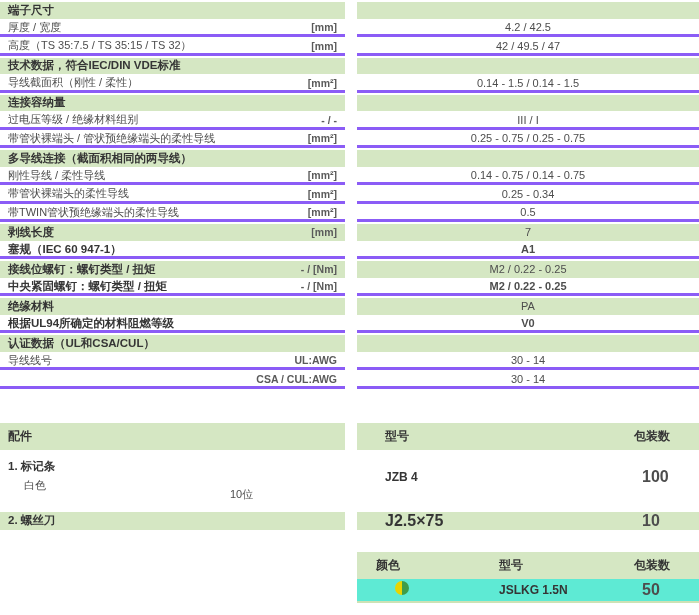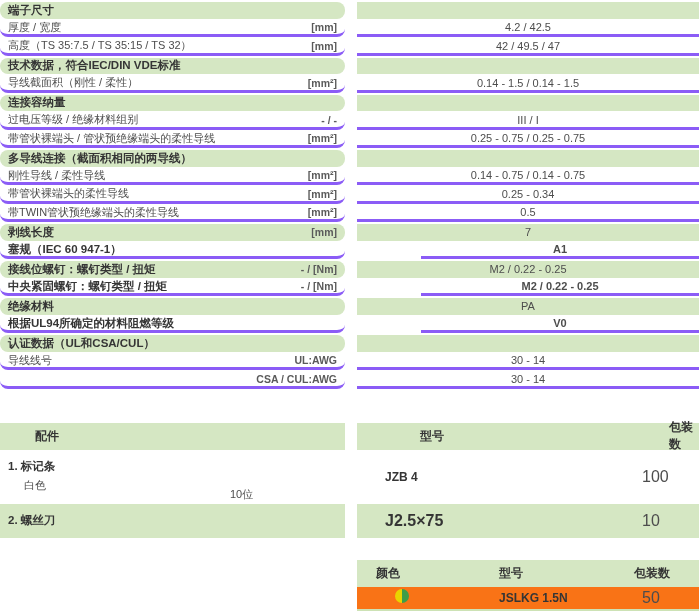--- a/index.html
+++ b/index.html
@@ -5,51 +5,51 @@
   html,body{margin:0;padding:0;}
   body{
     width:699px;height:615px;background:#ffffff;
     font-family:"Liberation Sans","DejaVu Sans",sans-serif;
     color:#4d4d4d;overflow:hidden;
   }
   
   .tbl{padding-top:2px;}
   .row{display:flex;height:18.5px;align-items:flex-start;}
   .cl{box-sizing:border-box;width:345px;height:16.5px;display:flex;
-      justify-content:space-between;align-items:center;padding:0 8px;border-radius:8px;}
+      justify-content:space-between;align-items:center;padding:0 8px;}
   .gut{width:12px;height:16.5px;background:#fff;}
   .cr{box-sizing:border-box;flex:1;height:16.5px;display:flex;
       justify-content:center;align-items:center;}
   .row.h .cl,.row.h .cr{background:#d5e7c3;}
   .row.d .cl,.row.d .cr,.row.b .cl,.row.b .cr{border-bottom:3px solid #8b5cf6;}
   .lbl{font-size:11px;white-space:nowrap;}
   .row.h .lbl,.row.b .lbl{font-weight:bold;color:#353535;font-size:11.5px;}
   .unit{font-size:10.5px;color:#5a5a5a;white-space:nowrap;font-weight:bold;}
   .val{font-size:11px;color:#4d4d4d;white-space:nowrap;}
   
   .acc{margin-top:32px;}
   .arow{display:flex;}
   .acl{box-sizing:border-box;width:345px;display:flex;align-items:center;padding-left:8px;}
   .acr{flex:1;display:flex;align-items:center;}
-  .ah{height:27px;}  .ah .acl,.ah .acr{background:#d5e7c3;padding-left:35px;}
+  .ah{height:27px;}  .ah .acl,.ah .acr{background:#d5e7c3;}
   .aw{height:54px;}
-  .ag{height:34px;}  .ag .acl,.ag .acr{background:#d5e7c3;}
-  .b{font-weight:bold;color:#353535;gap:32px;}
+  .ag{height:18px;margin-top:8px;}  .ag .acl,.ag .acr{background:#d5e7c3;}
+  .b{font-weight:bold;color:#353535;}
   .fs12{font-size:12px;}
   .c1{box-sizing:border-box;width:277px;padding-left:28px;}
   .c2{flex:1;}
-  .q{padding-left:8px;}
+  .q{padding-left:8px;font-weight:bold;}
   .rel{position:relative;padding-left:14px;}
   .pos1{position:absolute;top:9px;left:8px;font-size:11.5px;}
   .pos2{position:absolute;top:28px;left:24px;font-size:11px;}
   .pos3{position:absolute;top:37px;left:230px;font-size:11px;}
   
   .ctbl{margin-top:22px;margin-left:357px;width:342px;}
   .ch{display:flex;align-items:center;height:27px;background:#d5e7c3;}
-  .cdr{display:flex;align-items:center;height:22px;background:#f97316;border-bottom:2px solid #cde2b5;}
+  .cdr{display:flex;align-items:center;height:22px;background:#5eead4;border-bottom:2px solid #cde2b5;}
   .k1{box-sizing:border-box;width:142px;padding-left:19px;}
   .k2{box-sizing:border-box;width:135px;}
   .k3{flex:1;}
   .swatch{width:14px;height:14px;border-radius:50%;margin-left:38px;}
 </style>
 </head>
 <body>
 
 <div class="tbl" id="spec-table">
   <div class="row h">

